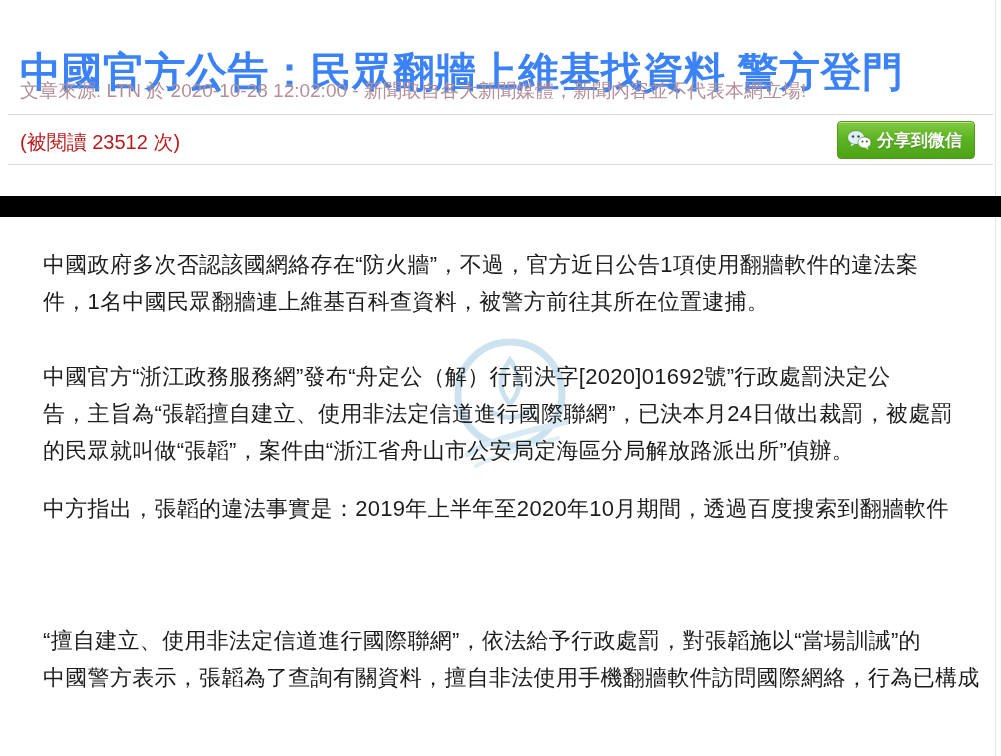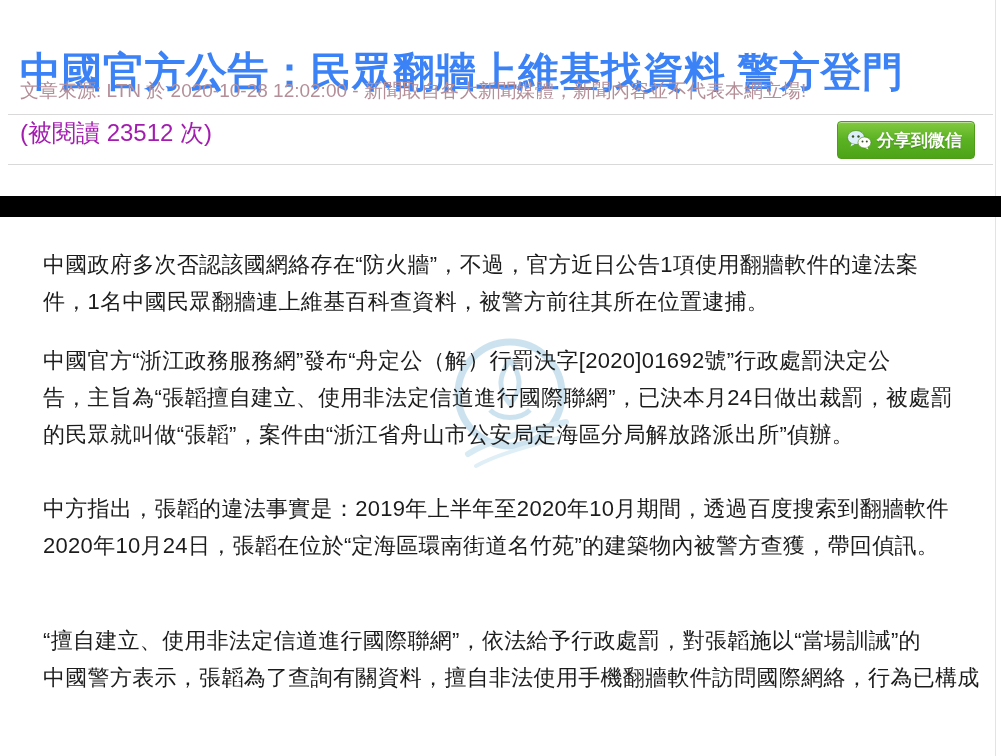--- a/index.html
+++ b/index.html
@@ -13,39 +13,39 @@
     font-size:41px;font-weight:bold;color:#3b82f6;letter-spacing:0.5px;white-space:nowrap;
   }
   .source-line{
     position:absolute;left:20px;top:78px;width:960px;
     font-size:19px;color:#b48f98;white-space:nowrap;
   }
   .hr{position:absolute;left:8px;right:8px;height:1px;background:#d9d9d9;}
   .hr1{top:114px;}
   .hr2{top:164px;}
   .read-count{
-    position:absolute;left:20px;top:117px;
-    font-size:24px;color:#a21caf;white-space:nowrap;
+    position:absolute;left:20px;top:129px;
+    font-size:20px;color:#b91c1c;white-space:nowrap;
   }
   .share-btn{
     position:absolute;top:121px;right:26px;height:36px;padding:0 12px 0 8px;
     display:flex;align-items:center;gap:5px;cursor:pointer;
     background:linear-gradient(to bottom,#84ca41 0%,#5cb424 45%,#4ca317 100%);
     border:1px solid #4f9c18;border-radius:4px;
     box-shadow:inset 0 1px 0 rgba(255,255,255,.45);
   }
   .share-btn .label{
     color:#ffffff;font-size:17px;font-weight:bold;white-space:nowrap;
     text-shadow:0 1px 1px rgba(0,0,0,.25);
   }
   .black-bar{position:absolute;left:0;right:0;top:196px;height:21px;background:#000000;}
   .watermark{position:absolute;left:438px;top:326px;width:150px;height:150px;opacity:.45;pointer-events:none;}
   .article{position:absolute;left:20px;width:958px;}
   .para{position:absolute;left:0;width:958px;margin-left:23px;}
-  .p1{top:246px;} .p2{top:342px;} .p3{top:490px;} .p4{top:622px;}
+  .p1{top:246px;} .p2{top:358px;} .p3{top:490px;} .p4{top:622px;}
   .line{
     height:37px;line-height:37px;font-size:22px;color:#1c1c1c;
     white-space:nowrap;letter-spacing:0.3px;
   }
 </style>
 </head>
 <body>
 
 <div class="right-border"></div>
 
@@ -92,19 +92,18 @@
     <div class="line">中國政府多次否認該國網絡存在“防火牆”，不過，官方近日公告1項使用翻牆軟件的違法案</div>
     <div class="line">件，1名中國民眾翻牆連上維基百科查資料，被警方前往其所在位置逮捕。</div>
   </div>
   <div class="para p2">
     <div class="line">中國官方“浙江政務服務網”發布“舟定公（解）行罰決字[2020]01692號”行政處罰決定公</div>
     <div class="line">告，主旨為“張韜擅自建立、使用非法定信道進行國際聯網”，已決本月24日做出裁罰，被處罰</div>
     <div class="line">的民眾就叫做“張韜”，案件由“浙江省舟山市公安局定海區分局解放路派出所”偵辦。</div>
   </div>
   <div class="para p3">
     <div class="line">中方指出，張韜的違法事實是：2019年上半年至2020年10月期間，透過百度搜索到翻牆軟件</div>
-    <div class="line">2020年10月24日，張韜在位於“定海區環南街道名竹苑”的建築物內被警方查獲，帶回偵訊。</div>
   </div>
   <div class="para p4">
     <div class="line">“擅自建立、使用非法定信道進行國際聯網”，依法給予行政處罰，對張韜施以“當場訓誡”的</div>
     <div class="line">中國警方表示，張韜為了查詢有關資料，擅自非法使用手機翻牆軟件訪問國際網絡，行為已構成</div>
   </div>
 </div>
 
 </body></html>

